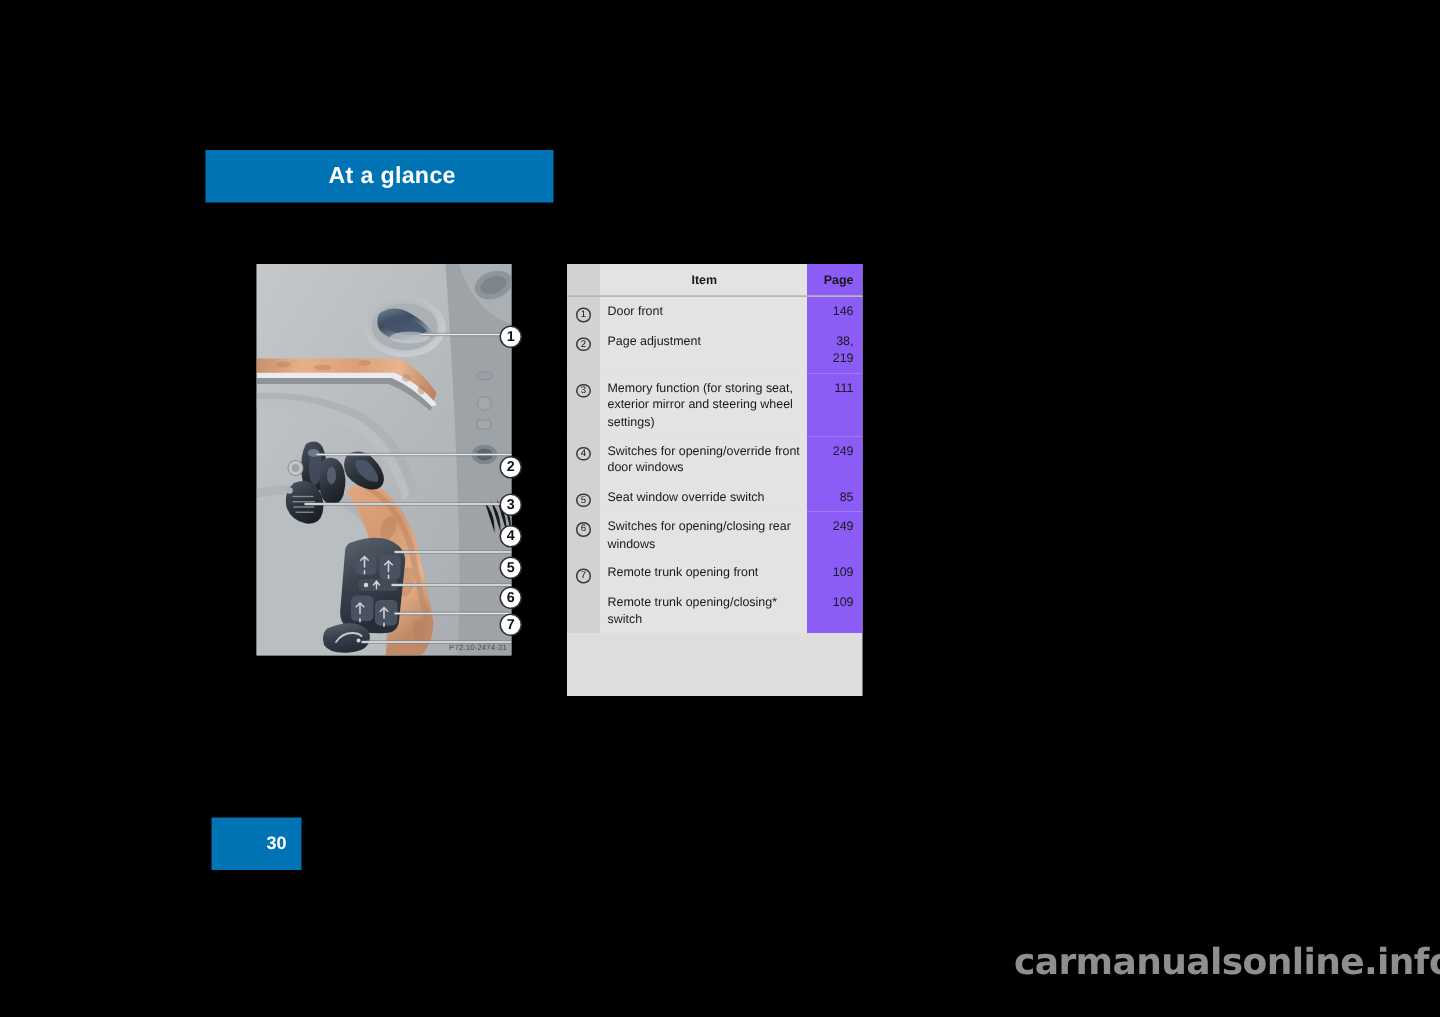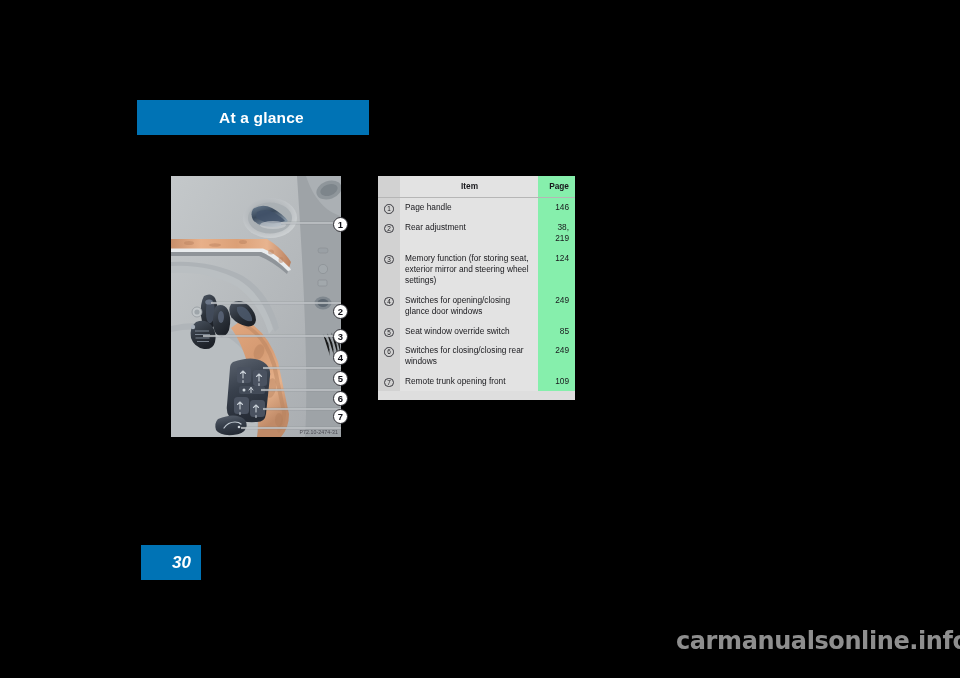--- a/index.html
+++ b/index.html
@@ -43,24 +43,23 @@
     top: 545px;
     width: 60px;
     height: 35px;
     background: #0073b5;
   }
   #page-number-label {
     position: absolute;
     right: 10px;
     top: 8px;
     color: #ffffff;
-    font-size: 17px;
+    font-size: 12px;
     font-weight: bold;
     line-height: 19px;
-    font-style: italic;
   }
 
   
   #illustration {
     position: absolute;
     left: 171px;
     top: 176px;
     width: 170px;
     height: 261px;
     background: #b9bdbf;
@@ -93,21 +92,21 @@
     font-family: "Liberation Sans", sans-serif;
     box-sizing: border-box;
   }
 
   
   #spec-table {
     position: absolute;
     left: 378px;
     top: 176px;
     width: 197px;
-    height: 224px;
+    height: 288px;
     background: #dedede;
     font-size: 8.3px;
     color: #18181c;
   }
   #spec-table table {
     border-collapse: collapse;
     width: 197px;
     table-layout: fixed;
   }
   #spec-table col.c-num  { width: 22px; }
@@ -123,21 +122,21 @@
     background: #d2d2d2;
     text-align: center;
     padding: 4px 0 4px 0;
   }
   #spec-table .cell-item {
     background: #e3e3e3;
     padding: 4px 4px 4px 5px;
     line-height: 11.4px;
   }
   #spec-table .cell-page {
-    background: #86efac;
+    background: #8b5cf6;
     padding: 4px 6px 4px 0;
     text-align: right;
     line-height: 11.4px;
   }
   #spec-table thead .cell-num { background: #d2d2d2; }
   #spec-table thead .cell-item,
   #spec-table thead .cell-page {
     font-weight: bold;
     padding-top: 5px;
     padding-bottom: 5px;
@@ -370,51 +369,56 @@
     <thead>
       <tr>
         <th class="cell-num"></th>
         <th class="cell-item">Item</th>
         <th class="cell-page">Page</th>
       </tr>
     </thead>
     <tbody id="table-body">
         <tr>
           <td class="cell-num"><span class="item-circle">1</span></td>
-          <td class="cell-item">Page handle</td>
+          <td class="cell-item">Door front</td>
           <td class="cell-page" style="white-space: pre-line;">146</td>
         </tr>
         <tr>
           <td class="cell-num"><span class="item-circle">2</span></td>
-          <td class="cell-item">Rear adjustment</td>
+          <td class="cell-item">Page adjustment</td>
           <td class="cell-page" style="white-space: pre-line;">38,
 219</td>
         </tr>
         <tr>
           <td class="cell-num"><span class="item-circle">3</span></td>
           <td class="cell-item">Memory function (for storing seat, exterior mirror and steering wheel settings)</td>
-          <td class="cell-page" style="white-space: pre-line;">124</td>
+          <td class="cell-page" style="white-space: pre-line;">111</td>
         </tr>
         <tr>
           <td class="cell-num"><span class="item-circle">4</span></td>
-          <td class="cell-item">Switches for opening/closing glance door windows</td>
+          <td class="cell-item">Switches for opening/override front door windows</td>
           <td class="cell-page" style="white-space: pre-line;">249</td>
         </tr>
         <tr>
           <td class="cell-num"><span class="item-circle">5</span></td>
           <td class="cell-item">Seat window override switch</td>
           <td class="cell-page" style="white-space: pre-line;">85</td>
         </tr>
         <tr>
           <td class="cell-num"><span class="item-circle">6</span></td>
-          <td class="cell-item">Switches for closing/closing rear windows</td>
+          <td class="cell-item">Switches for opening/closing rear windows</td>
           <td class="cell-page" style="white-space: pre-line;">249</td>
         </tr>
         <tr>
           <td class="cell-num"><span class="item-circle">7</span></td>
           <td class="cell-item">Remote trunk opening front</td>
           <td class="cell-page" style="white-space: pre-line;">109</td>
         </tr>
+        <tr>
+          <td class="cell-num"></td>
+          <td class="cell-item">Remote trunk opening/closing* switch</td>
+          <td class="cell-page" style="white-space: pre-line;">109</td>
+        </tr>
       </tbody>
   </table>
 </div>
 
 <div id="watermark">carmanualsonline.info</div>
 
 </body></html>

